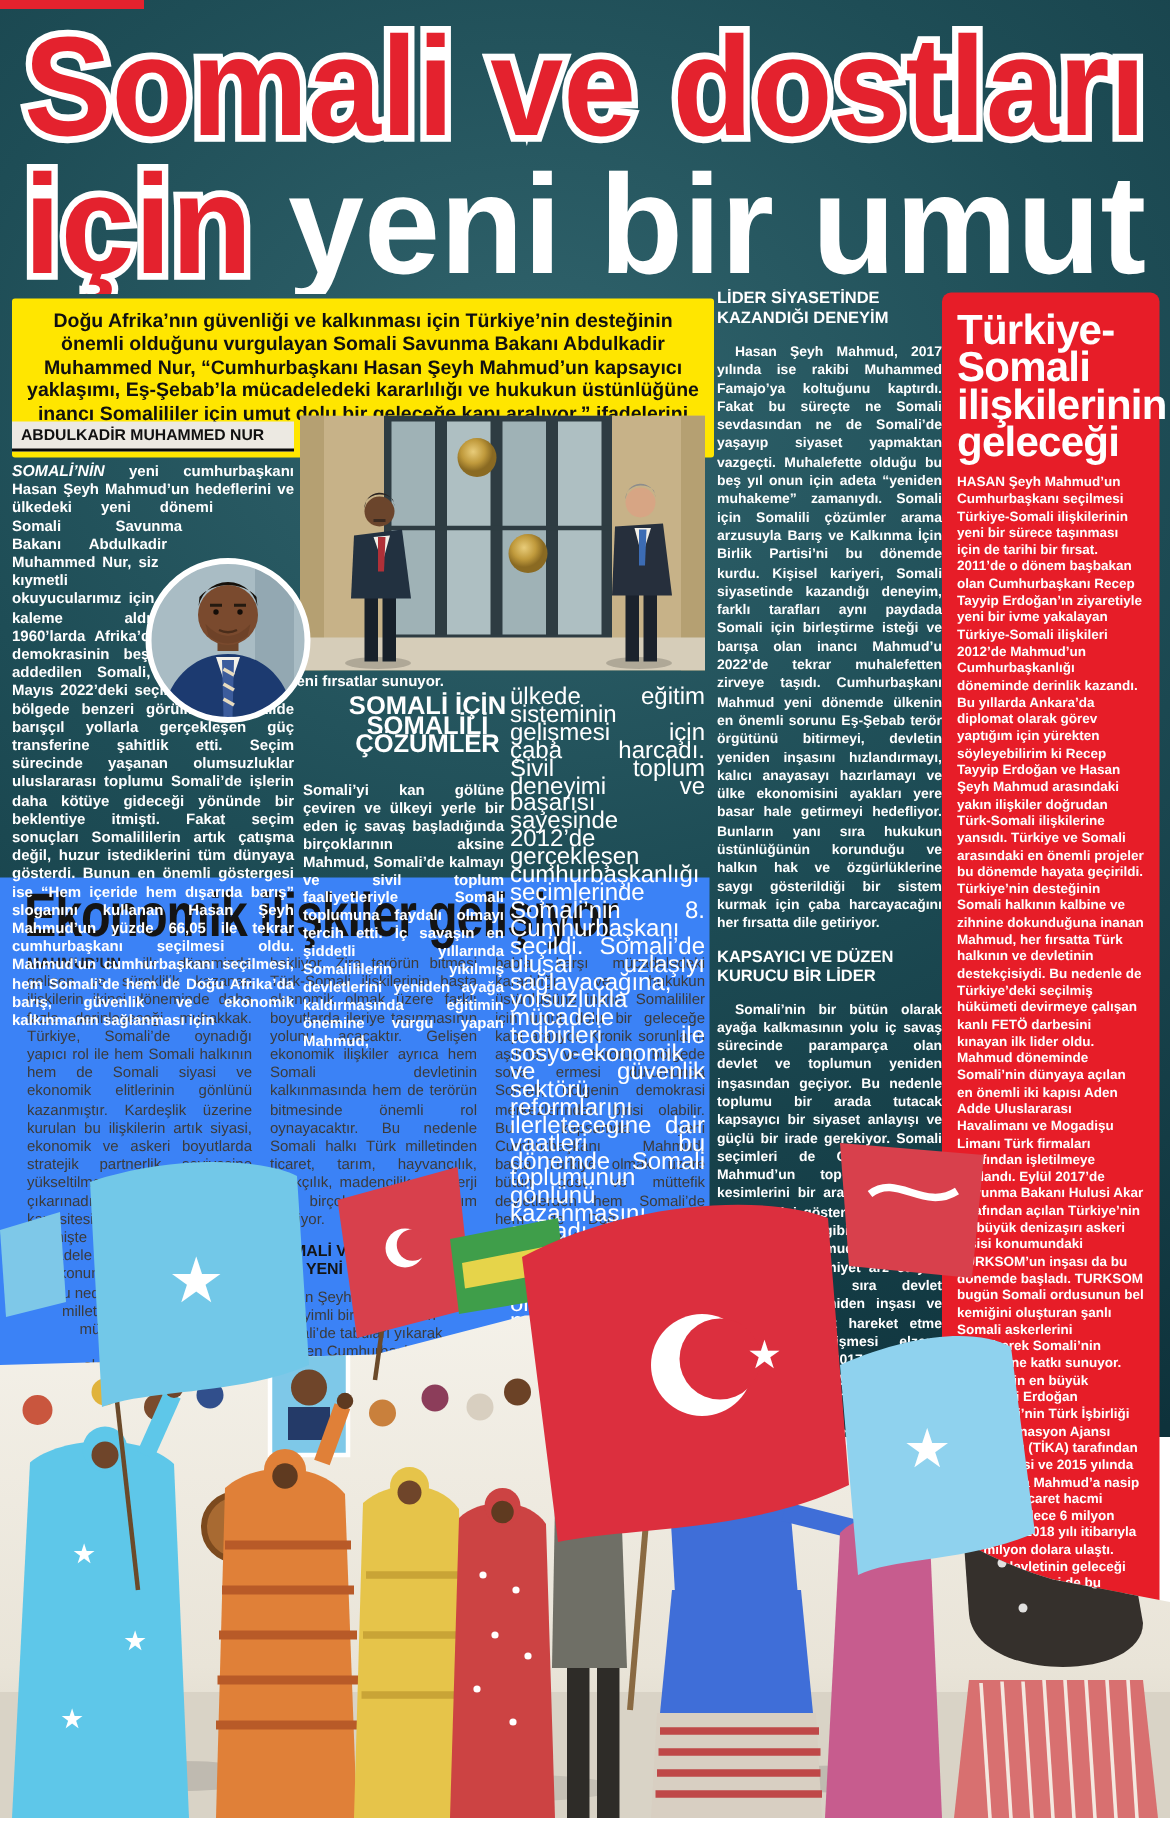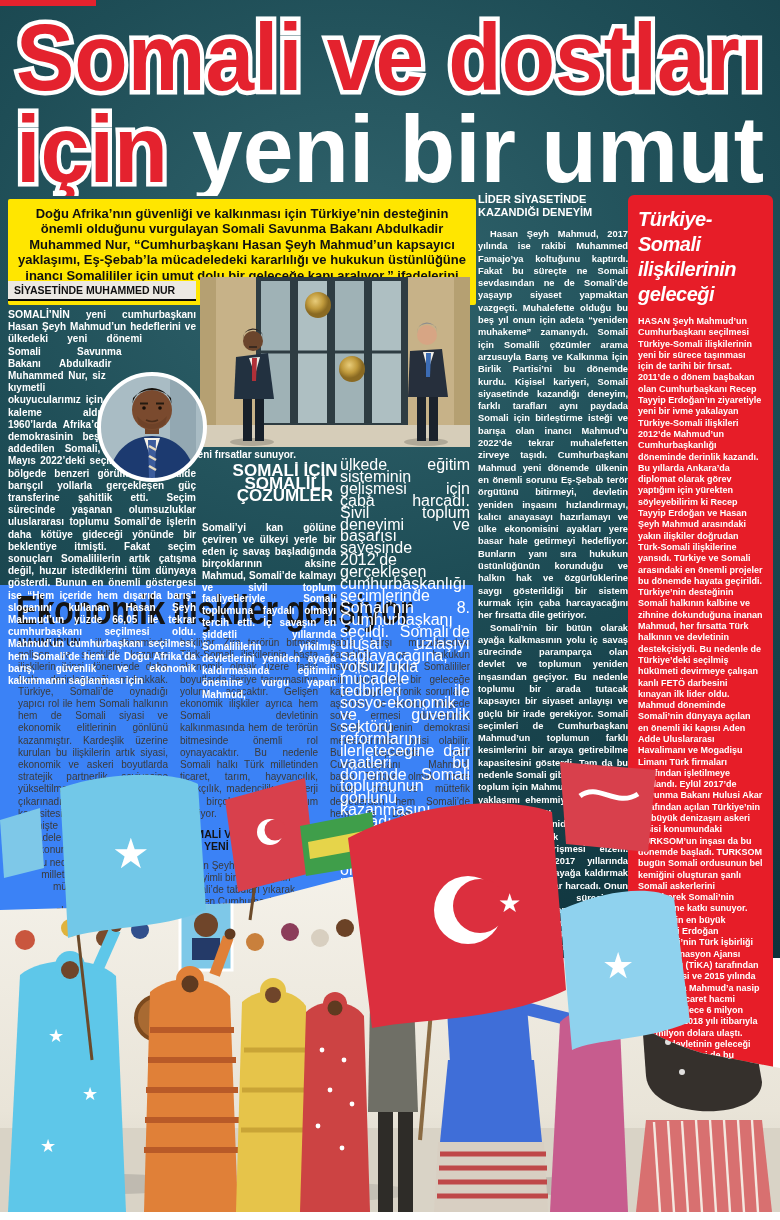--- a/index.html
+++ b/index.html
@@ -15,21 +15,21 @@
   
   .lede{position:absolute;left:8px;top:199px;width:448px;z-index:3;background:#ffe600;
         color:#101010;font-weight:bold;font-size:13px;line-height:15.4px;text-align:center;
         padding:7px 10px;border-radius:2px;}
 
   
   .author-col{position:absolute;left:8px;top:281px;width:188px;height:300px;z-index:3;color:#fff;}
   .kicker{background:#ece9e2;color:#101010;font-weight:bold;font-size:10.5px;padding:3px 6px;
         border-bottom:2.5px solid #0a0a0a;letter-spacing:0;}
   .author-body{margin-top:7px;font-size:10px;font-weight:bold;line-height:12.2px;text-align:justify;}
-  .lead-word{font-size:10.5px;}
+  .lead-word{font-size:10.5px;font-style:italic;}
   .circ-spacer{float:right;width:94px;height:118px;margin:58px -6px 2px 5px;
         shape-outside:circle(58px at 62% 52%);}
 
   
   .main-photo{position:absolute;left:200px;top:277px;width:270px;height:170px;z-index:4;}
   .portrait{position:absolute;left:95px;top:370px;width:114px;height:114px;z-index:5;}
   .photo-caption{position:absolute;left:140px;top:449px;width:156px;z-index:4;color:#fff;
         font-size:10px;font-weight:bold;text-align:right;}
 
   
@@ -46,21 +46,21 @@
   .politics-body{font-size:9.3px;font-weight:bold;line-height:12.3px;text-align:justify;}
   .politics-body p{margin:0;text-indent:12px;}
   .politics-sub{font-weight:bold;font-size:11px;line-height:13px;margin:10px 0 9px 0;}
   .pol-tail{font-size:9.3px;font-weight:bold;line-height:12.3px;text-align:left;}
   .pol-tail::before{content:"";float:right;width:72px;height:100px;
         shape-outside:polygon(100% 0,100% 100%,0 100%);}
 
   
   .future-box{position:absolute;left:628px;top:195px;width:145px;height:892px;z-index:5;
         background:#e71d28;border-radius:6px;padding:12px 10px;box-sizing:border-box;color:#fff;}
-  .future-title{font-weight:bold;font-size:20px;line-height:25px;margin-bottom:9px;letter-spacing:-0.5px;font-style:italic;}
+  .future-title{font-weight:bold;font-size:28px;line-height:25px;margin-bottom:9px;letter-spacing:-0.5px;}
   .future-body{font-size:9px;font-weight:bold;line-height:11.3px;text-align:left;}
   .hl-green{background:#2ebd4e;padding:0 1px;}
   .hl-pink{background:#f4707c;padding:0 1px;}
   .future-tail{font-size:9px;font-weight:bold;line-height:11.3px;text-align:right;margin-top:2px;}
   .future-tail::before{content:"";float:left;width:46px;height:92px;
         shape-outside:polygon(0 0,0 100%,100% 100%);}
 
   
   .econ-section{position:absolute;left:0;top:585px;width:473px;height:373px;background:#3b82f6;z-index:2;}
   .econ-headline{position:absolute;left:16px;top:2px;width:560px;color:#141414;font-weight:bold;
@@ -99,21 +99,21 @@
       <text x="16" y="178" font-size="94" fill="#e4222e" stroke="#ffffff" stroke-width="9" paint-order="stroke" textLength="152" lengthAdjust="spacingAndGlyphs">için</text>
       <text x="192" y="178" font-size="94" fill="#ffffff" textLength="572" lengthAdjust="spacingAndGlyphs">yeni bir umut</text>
     </g>
   </svg>
 
   <div class="lede">
     <span>Doğu Afrika’nın güvenliği ve kalkınması için Türkiye’nin desteğinin önemli olduğunu vurgulayan Somali Savunma Bakanı Abdulkadir Muhammed Nur, “Cumhurbaşkanı Hasan Şeyh Mahmud’un kapsayıcı yaklaşımı, Eş-Şebab’la mücadeledeki kararlılığı ve hukukun üstünlüğüne inancı Somalililer için umut dolu bir geleceğe kapı aralıyor.” ifadelerini kullandı.</span>
   </div>
 
   <div class="author-col">
-    <div class="kicker">SİYASETİNDE MUHAMMED NUR</div>
+    <div class="kicker">ABDULKADİR MUHAMMED NUR</div>
     <div class="author-body">
       <span class="circ-spacer"></span>
       <span class="lead-word">SOMALİ’NİN</span>
       <span>yeni cumhurbaşkanı Hasan Şeyh Mahmud’un hedeflerini ve ülkedeki yeni dönemi Somali Savunma Bakanı Abdulkadir Muhammed Nur, siz kıymetli okuyucularımız için kaleme aldı. 1960’larda Afrika’da demokrasinin beşiği addedilen Somali, 15 Mayıs 2022’deki seçimlerde bölgede benzeri görülmemiş şekilde barışçıl yollarla gerçekleşen güç transferine şahitlik etti. Seçim sürecinde yaşanan olumsuzluklar uluslararası toplumu Somali’de işlerin daha kötüye gideceği yönünde bir beklentiye itmişti. Fakat seçim sonuçları Somalililerin artık çatışma değil, huzur istediklerini tüm dünyaya gösterdi. Bunun en önemli göstergesi ise “Hem içeride hem dışarıda barış” sloganını kullanan Hasan Şeyh Mahmud’un yüzde 66,05 ile tekrar cumhurbaşkanı seçilmesi oldu. Mahmud’un cumhurbaşkanı seçilmesi, hem Somali’de hem de Doğu Afrika’da barış, güvenlik ve ekonomik kalkınmanın sağlanması için</span>
     </div>
   </div>
 
   <svg class="main-photo" viewBox="0 0 270 170">
     <defs>
       <radialGradient id="gold" cx="40%" cy="35%">
@@ -192,20 +192,21 @@
 
   <div class="solutions-head">SOMALİ İÇİN SOMALİLİ ÇÖZÜMLER</div>
   <div class="sol-col-a">Somali’yi kan gölüne çeviren ve ülkeyi yerle bir eden iç savaş başladığında birçoklarının aksine Mahmud, Somali’de kalmayı ve sivil toplum faaliyetleriyle Somali toplumuna faydalı olmayı tercih etti. İç savaşın en şiddetli yıllarında Somalililerin yıkılmış devletlerini yeniden ayağa kaldırmasında eğitimin önemine vurgu yapan Mahmud,</div>
   <div class="sol-col-b">ülkede eğitim sisteminin gelişmesi için çaba harcadı. Sivil toplum deneyimi ve başarısı sayesinde 2012’de gerçekleşen cumhurbaşkanlığı seçimlerinde Somali’nin 8. Cumhurbaşkanı seçildi. Somali’de ulusal uzlaşıyı sağlayacağına, yolsuzlukla mücadele tedbirleri ile sosyo-ekonomik ve güvenlik sektörü reformlarını ilerleteceğine dair vaatleri bu dönemde Somali toplumunun gönlünü kazanmasını sağladı. Mahmud, 2012-2017 yıllarında Cumhurbaşkanı olarak önemli projelere imza attı ve deneyim kazandı.</div>
 
   <div class="politics-col">
     <div class="politics-head">LİDER SİYASETİNDE KAZANDIĞI DENEYİM</div>
     <div class="politics-body">
       <p>Hasan Şeyh Mahmud, 2017 yılında ise rakibi Muhammed Famajo’ya koltuğunu kaptırdı. Fakat bu süreçte ne Somali sevdasından ne de Somali’de yaşayıp siyaset yapmaktan vazgeçti. Muhalefette olduğu bu beş yıl onun için adeta “yeniden muhakeme” zamanıydı. Somali için Somalili çözümler arama arzusuyla Barış ve Kalkınma İçin Birlik Partisi’ni bu dönemde kurdu. Kişisel kariyeri, Somali siyasetinde kazandığı deneyim, farklı tarafları aynı paydada Somali için birleştirme isteği ve barışa olan inancı Mahmud’u 2022’de tekrar muhalefetten zirveye taşıdı. Cumhurbaşkanı Mahmud yeni dönemde ülkenin en önemli sorunu Eş-Şebab terör örgütünü bitirmeyi, devletin yeniden inşasını hızlandırmayı, kalıcı anayasayı hazırlamayı ve ülke ekonomisini ayakları yere basar hale getirmeyi hedefliyor. Bunların yanı sıra hukukun üstünlüğünün korunduğu ve halkın hak ve özgürlüklerine saygı gösterildiği bir sistem kurmak için çaba harcayacağını her fırsatta dile getiriyor.</p>
     </div>
+    <div class="politics-sub">KAPSAYICI VE DÜZEN KURUCU BİR LİDER</div>
     <div class="politics-body">
       <p>Somali’nin bir bütün olarak ayağa kalkmasının yolu iç savaş sürecinde paramparça olan devlet ve toplumun yeniden inşasından geçiyor. Bu nedenle toplumu bir arada tutacak kapsayıcı bir siyaset anlayışı ve güçlü bir irade gerekiyor. Somali seçimleri de Cumhurbaşkanı Mahmud’un toplumun farklı kesimlerini bir araya getirebilme kapasitesini gösterdi. Tam da bu nedenle Somali gibi bölünmüş bir toplum için Mahmud’un kapsayıcı yaklaşımı ehemmiyet arz ediyor. Bunların yanı sıra devlet kurumlarının yeniden inşası ve bir bütün olarak hareket etme kapasitesine erişmesi elzem. Mahmud, 2012-2017 yıllarında Somali devletini ayağa kaldırmak için önemli çabalar harcadı. Onun devlet inşası sürecindeki deneyimi, iktidarı sürecinde çıkardığı dersler ve uluslararası toplum ile iş birlikleri geliştirme arzusu, Somali devletinin yeniden ayağa kaldırılması hususunda umut verici. Mahmud’un bu iki özelliği bir arada taşıması siyasal, ekonomik ve askeri anlamda Somali devletini yeniden ayağa kaldıracaktır. Bu da bölgede terörün sonunu getirecek, güç boşluğunu dolduracaktır.</p>
     </div>
     <div class="pol-tail">Terörün son bulduğu, toplumun devlet şemsiyesi altında birleştiği ve ekonomik olarak kalkınmış bir Somali, bölge için de barış ve güvenliğin anahtarı olma potansiyeline sahiptir.</div>
   </div>
 
   <div class="future-box">
     <div class="future-title">Türkiye-Somali ilişkilerinin geleceği</div>
     <div class="future-body">
       <span>HASAN Şeyh Mahmud’un Cumhurbaşkanı seçilmesi Türkiye-Somali ilişkilerinin yeni bir sürece taşınması için de tarihi bir fırsat. 2011’de o dönem başbakan olan Cumhurbaşkanı Recep Tayyip Erdoğan’ın ziyaretiyle yeni bir ivme yakalayan Türkiye-Somali ilişkileri 2012’de Mahmud’un Cumhurbaşkanlığı döneminde derinlik kazandı. Bu yıllarda Ankara’da diplomat olarak görev yaptığım için yürekten söyleyebilirim ki Recep Tayyip Erdoğan ve Hasan Şeyh Mahmud arasındaki yakın ilişkiler doğrudan Türk-Somali ilişkilerine yansıdı. Türkiye ve Somali arasındaki en önemli projeler bu dönemde hayata geçirildi. Türkiye’nin desteğinin Somali halkının kalbine ve zihnine dokunduğuna inanan Mahmud, her fırsatta Türk halkının ve devletinin destekçisiydi. Bu nedenle de Türkiye’deki seçilmiş hükümeti devirmeye çalışan kanlı FETÖ darbesini kınayan ilk lider oldu. Mahmud döneminde Somali’nin dünyaya açılan en önemli iki kapısı Aden Adde Uluslararası Havalimanı ve Mogadişu Limanı Türk firmaları tarafından işletilmeye başlandı. Eylül 2017’de Savunma Bakanı Hulusi Akar tarafından açılan Türkiye’nin en büyük denizaşırı askeri tesisi konumundaki TURKSOM’un inşası da bu dönemde başladı. TURKSOM bugün Somali ordusunun bel kemiğini oluşturan şanlı Somali askerlerini yetiştirerek Somali’nin geleceğine katkı sunuyor. Somali’nin en büyük hastanesi Erdoğan Hastanesi’nin Türk İşbirliği ve Koordinasyon Ajansı Başkanlığı (TİKA) tarafından yenilenmesi ve 2015 yılında açılması da Mahmud’a nasip oldu. İkili ticaret hacmi 2010’da sadece 6 milyon dolar iken 2018 yılı itibarıyla 187 milyon dolara ulaştı. Somali devletinin geleceği binlerce öğrenci de bu dönemde eğitim için Türkiye’ye gelmeye başladı. Türkiye bu dönemde başta Dışişleri Bakanlığı, TİKA, Yurtdışı Türkler ve Akraba Topluluklar Başkanlığı (YTB), Maarif Vakfı, Yunus Emre Enstitüsü (YEE),</span>

